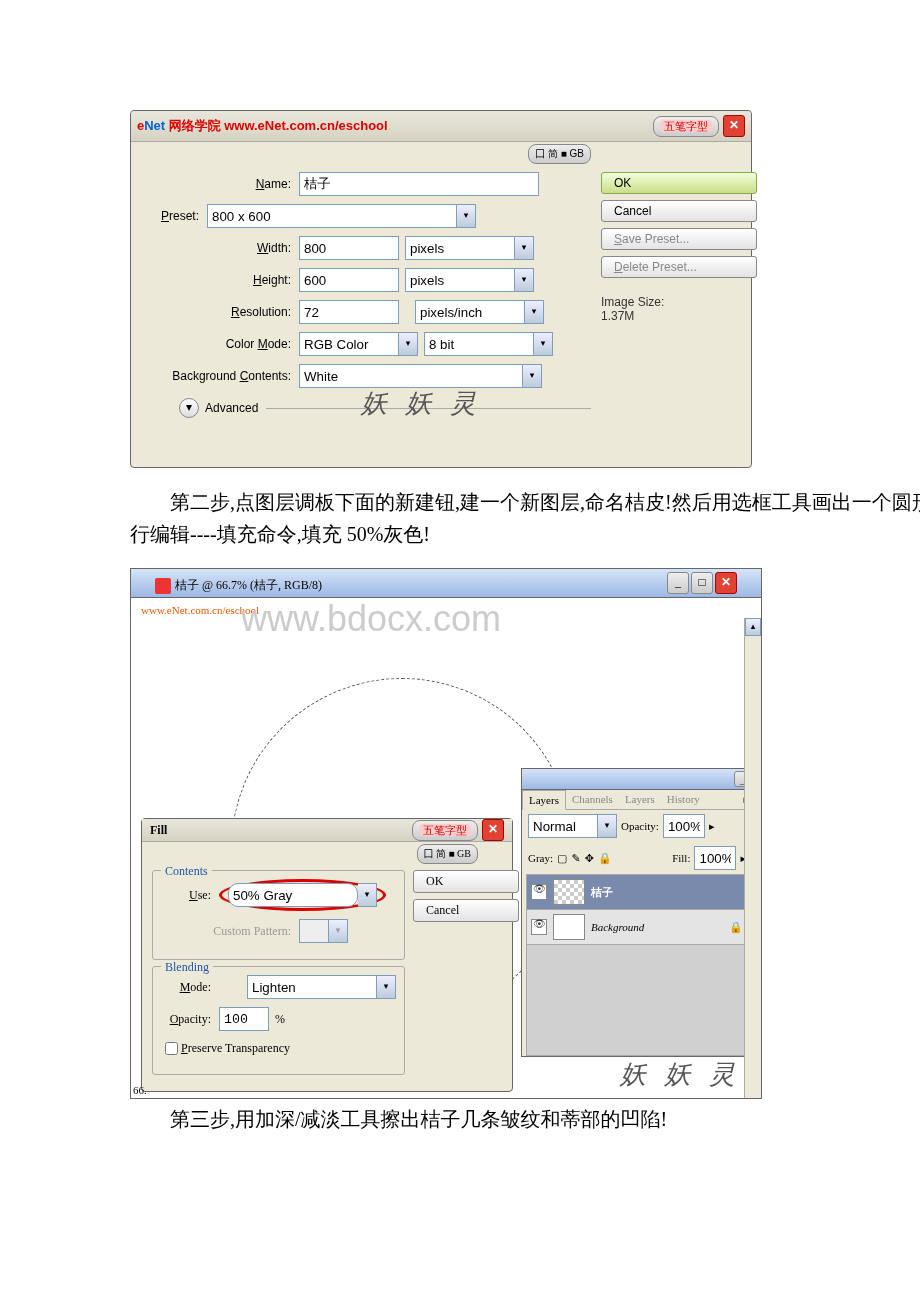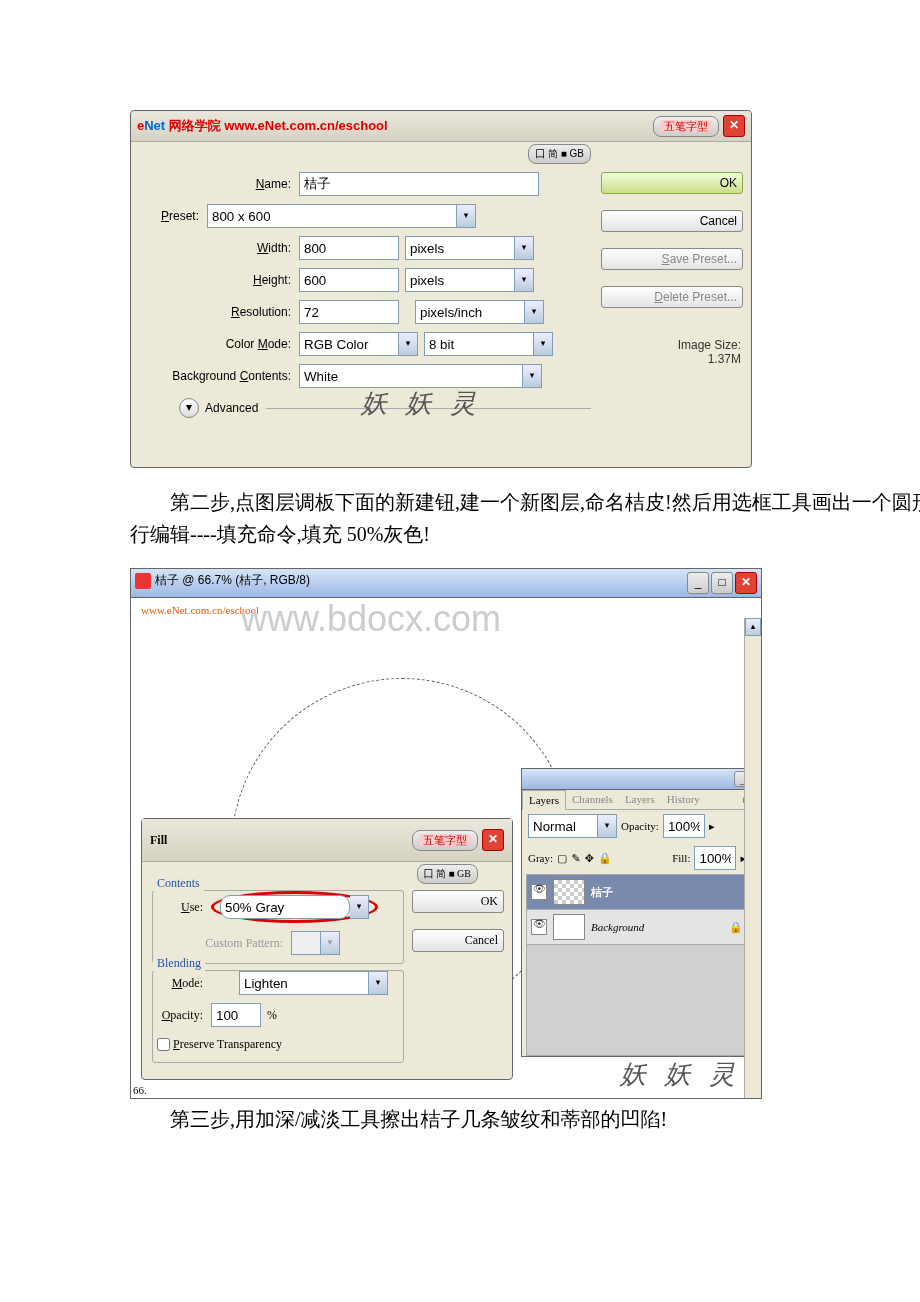--- a/index.html
+++ b/index.html
@@ -19,42 +19,42 @@
 .rightcol{width:140px;padding-left:10px}
 .row{display:flex;align-items:center;margin-bottom:8px}
 .lbl{width:150px;text-align:right;padding-right:8px}
 .input{background:#fff;border:1px solid #7e9db9;padding:2px 4px;height:18px;box-sizing:content-box}
 .w1{width:230px}
 .w2{width:90px}
 .w3{width:100px}
 .w4{width:240px}
 .combo{display:flex}
 .combo .dd{width:18px;height:22px;background:linear-gradient(#eef,#bcd);border:1px solid #7e9db9;border-left:none;text-align:center;line-height:20px;font-size:9px;cursor:pointer}
-.btn{background:linear-gradient(#fff,#e3e3e3);border:1px solid #888;border-radius:3px;padding:3px 5px;text-align:right;cursor:pointer;margin-bottom:16px;width:130px}
+.btn{background:linear-gradient(#fff,#e3e3e3);border:1px solid #888;border-radius:3px;padding:3px 12px;text-align:left;cursor:pointer;margin-bottom:6px;width:130px}
 .btn.green{background:linear-gradient(#efd,#cd8);border-color:#8a4}
 .btn.dis{color:#888}
-.imgsize{margin-top:30px;text-align:right;color:#333}
+.imgsize{margin-top:17px;text-align:left;color:#333}
 .adv{display:flex;align-items:center;margin-top:10px;padding-left:38px}
 .advbtn{width:18px;height:18px;border:1px solid #888;border-radius:50%;text-align:center;line-height:16px;margin-right:6px;background:linear-gradient(#fff,#ddd);cursor:pointer}
 .advline{flex:1;height:1px;background:#aaa;margin-left:8px}
 .sig{font-family:"KaiTi","STKaiti",serif;font-size:26px;color:#555;font-style:italic;position:relative;left:220px;top:-32px;letter-spacing:6px}
 .para{font-size:20px;line-height:1.6;margin:4px 0 18px;text-indent:2em}
 .canvas-window{width:630px;border:1px solid #666}
-.cw-title{display:flex;justify-content:space-between;align-items:flex-start;background:linear-gradient(#d6e4f8,#9cb8e4);padding:3px 4px;font-family:Liberation Sans, sans-serif;font-size:12px;border-bottom:1px solid #666}
+.cw-title{display:flex;justify-content:space-between;align-items:flex-end;background:linear-gradient(#d6e4f8,#9cb8e4);padding:3px 24px;font-family:Liberation Serif, serif;font-size:12px;border-bottom:1px solid #666}
 .cw-title-left{display:flex;gap:4px;align-items:center}
 .cw-icon{width:16px;height:16px;background:#e33;border-radius:2px}
 .cw-btns{display:flex;gap:2px}
 .canvas-area{position:relative;height:500px;background:#fff;overflow:hidden}
 .wm-eschool{position:absolute;top:6px;left:10px;color:#e50;font-size:11px;font-family:Tahoma}
 .wm-bdocx{position:absolute;top:0;left:110px;color:#ccc;font-size:36px;font-family:Arial}
 .arc{position:absolute;top:80px;left:100px;width:340px;height:340px;border:1px dashed #555;border-radius:50%;background:transparent}
 .fill-dialog{position:absolute;top:220px;left:10px;width:370px;background:#ece9d8;border:1px solid #666;border-radius:4px;font-family:Tahoma;font-size:12px}
-.fd-title{display:flex;justify-content:space-between;align-items:center;padding:10px 8px;background:linear-gradient(#e9e7dc,#d6d2c2);border-bottom:1px solid #aaa}
+.fd-title{display:flex;justify-content:space-between;align-items:center;padding:0 8px;background:linear-gradient(#e9e7dc,#d6d2c2);border-bottom:1px solid #aaa}
 .fd-body{display:flex;padding:6px 10px 10px}
-.fieldset{border:1px solid #aaa;border-radius:3px;padding:0;margin-bottom:6px}
+.fieldset{border:1px solid #aaa;border-radius:3px;padding:8px;margin-bottom:6px}
 .legend{color:#25a;margin-top:-15px;background:#ece9d8;padding:0 4px;width:fit-content}
 .redcircle{border:3px solid #d00;border-radius:50%/50%;padding:1px 6px}
 .layers-panel{position:absolute;top:170px;right:8px;width:230px;background:#ece9d8;border:1px solid #666;font-family:Tahoma;font-size:11px}
 .lp-title{display:flex;justify-content:flex-end;padding:2px;background:linear-gradient(#d6e4f8,#9cb8e4);border-bottom:1px solid #666}
 .tabs{display:flex;border-bottom:1px solid #aaa}
 .tab{padding:3px 6px;color:#888}
 .tab.active{color:#000;border:1px solid #aaa;border-bottom:1px solid #ece9d8;background:#ece9d8;margin-bottom:-1px}
 .lp-row{display:flex;align-items:center;padding:4px 6px;gap:4px}
 .layerlist{background:#ddd;border:1px solid #aaa;margin:0 4px}
 .layer{display:flex;align-items:center;padding:4px;background:#e4e4e4;border-bottom:1px solid #aaa;gap:6px}
@@ -218,21 +218,21 @@
             <div class="legend">Blending</div>
             <div class="row">
               <span class="lbl" style="width:50px"><u>M</u>ode:</span>
               <div class="combo">
                     <input class="input" style="width: 120px; margin-left: 28px;" value="Lighten">
                     <span class="dd">▾</span>
                   </div>
             </div>
             <div class="row">
               <span class="lbl" style="width:50px"><u>O</u>pacity:</span>
-              <input class="input" style="width: 40px;" value="100">
+              <input class="input" style="width: 40px; font-family: Liberation Mono, monospace;" value="100">
               <span style="margin-left:6px">%</span>
             </div>
             <div class="row">
               <input type="checkbox" style="">
               <span><u>P</u>reserve Transparency</span>
             </div>
           </div>
         </div>
         <div style="width:90px;padding-left:8px">
           <div class="btn" style="width:80px">OK</div>

